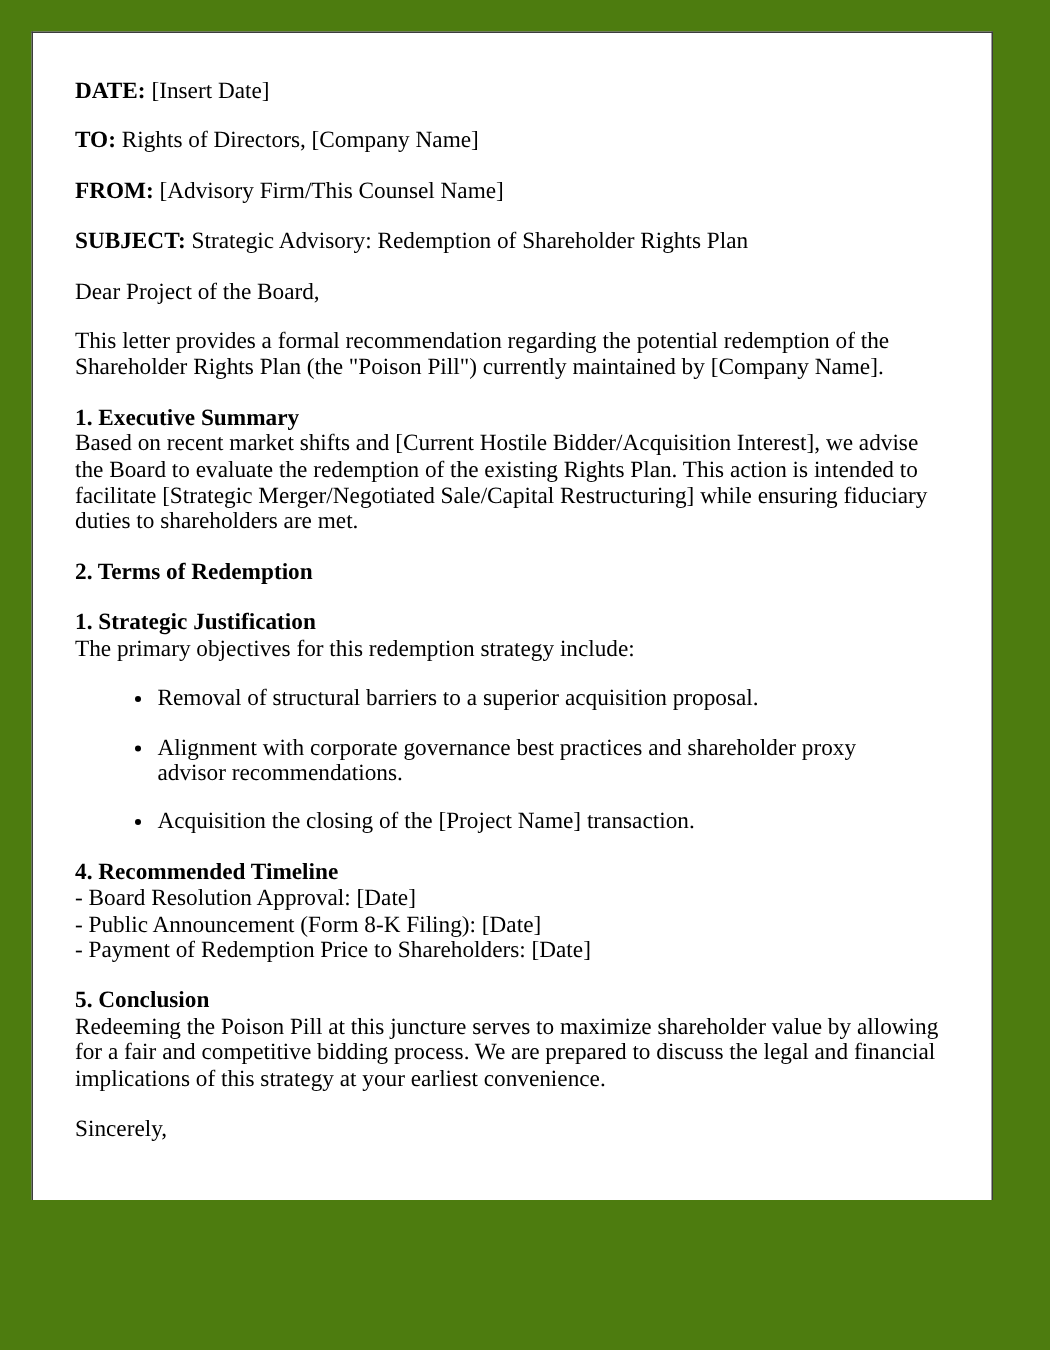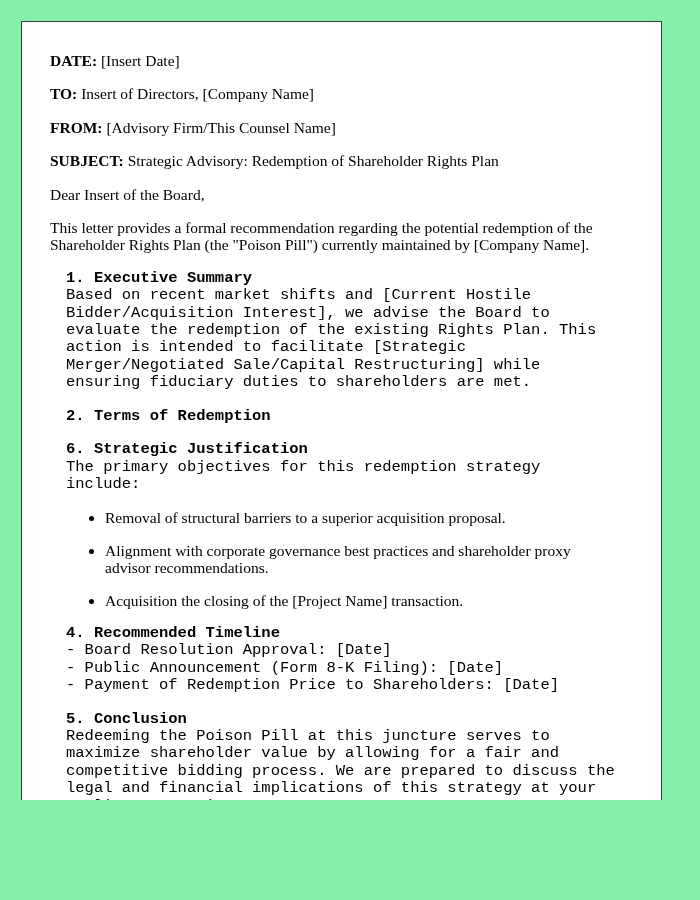--- a/index.html
+++ b/index.html
@@ -9,41 +9,41 @@
     width: 700px;
     height: 900px;
     background: #ffffff;
     font-family: "Liberation Serif", "DejaVu Serif", serif;
     color: #000000;
   }
   .canvas {
     position: relative;
     width: 700px;
     height: 900px;
-    background: #86efac;
+    background: #4d7c0f;
     overflow: hidden;
   }
   .page {
     position: absolute;
     left: 21px;
     top: 21px;
     width: 641px;
     height: 779px;            
     border: 1px solid #3c3c3c;
     border-bottom: none;
     background: #ffffff;
     padding: 14px 30px 0 28px;
     overflow: hidden;
   }
   .page, .page p, .page li, .page div {
     font-size: 15.5px;
     line-height: 17.4px;
   }
   p { margin: 16px 0; }
-  p.block { margin: 16px 16px; font-family: Liberation Mono, monospace; }
+  p.block { margin: 16px 0; }
   strong { font-weight: bold; }
   .section-heading {
     display: block;
     font-weight: bold;
   }
   ul.bullets {
     margin: 16px 0;
     padding-left: 40px;
     list-style-type: disc;
   }
@@ -51,40 +51,40 @@
   .line { display: block; }
 </style>
 </head>
 <body>
 
 <div class="canvas">
   <div class="page">
 
     <p><strong>DATE:</strong><span> [Insert Date]</span></p>
 
-    <p><strong>TO:</strong><span> Insert of Directors, [Company Name]</span></p>
+    <p><strong>TO:</strong><span> Rights of Directors, [Company Name]</span></p>
 
     <p><strong>FROM:</strong><span> [Advisory Firm/This Counsel Name]</span></p>
 
     <p><strong>SUBJECT:</strong><span> Strategic Advisory: Redemption of Shareholder Rights Plan</span></p>
 
-    <p>Dear Insert of the Board,</p>
+    <p>Dear Project of the Board,</p>
 
     <p>This letter provides a formal recommendation regarding the potential redemption of the Shareholder Rights Plan (the "Poison Pill") currently maintained by [Company Name].</p>
 
     <p class="block">
       <strong class="section-heading">1. Executive Summary</strong><span>Based on recent market shifts and [Current Hostile Bidder/Acquisition Interest], we advise the Board to evaluate the redemption of the existing Rights Plan. This action is intended to facilitate [Strategic Merger/Negotiated Sale/Capital Restructuring] while ensuring fiduciary duties to shareholders are met.</span>
     </p>
 
     <p class="block">
       <strong class="section-heading">2. Terms of Redemption</strong>
     </p>
 
     <p class="block">
-      <strong class="section-heading">6. Strategic Justification</strong><span>The primary objectives for this redemption strategy include:</span>
+      <strong class="section-heading">1. Strategic Justification</strong><span>The primary objectives for this redemption strategy include:</span>
     </p>
 
     <ul class="bullets">
       <li>Removal of structural barriers to a superior acquisition proposal.</li>
       <li>Alignment with corporate governance best practices and shareholder proxy advisor recommendations.</li>
       <li>Acquisition the closing of the [Project Name] transaction.</li>
     </ul>
 
     <p class="block">
       <strong class="section-heading">4. Recommended Timeline</strong>

